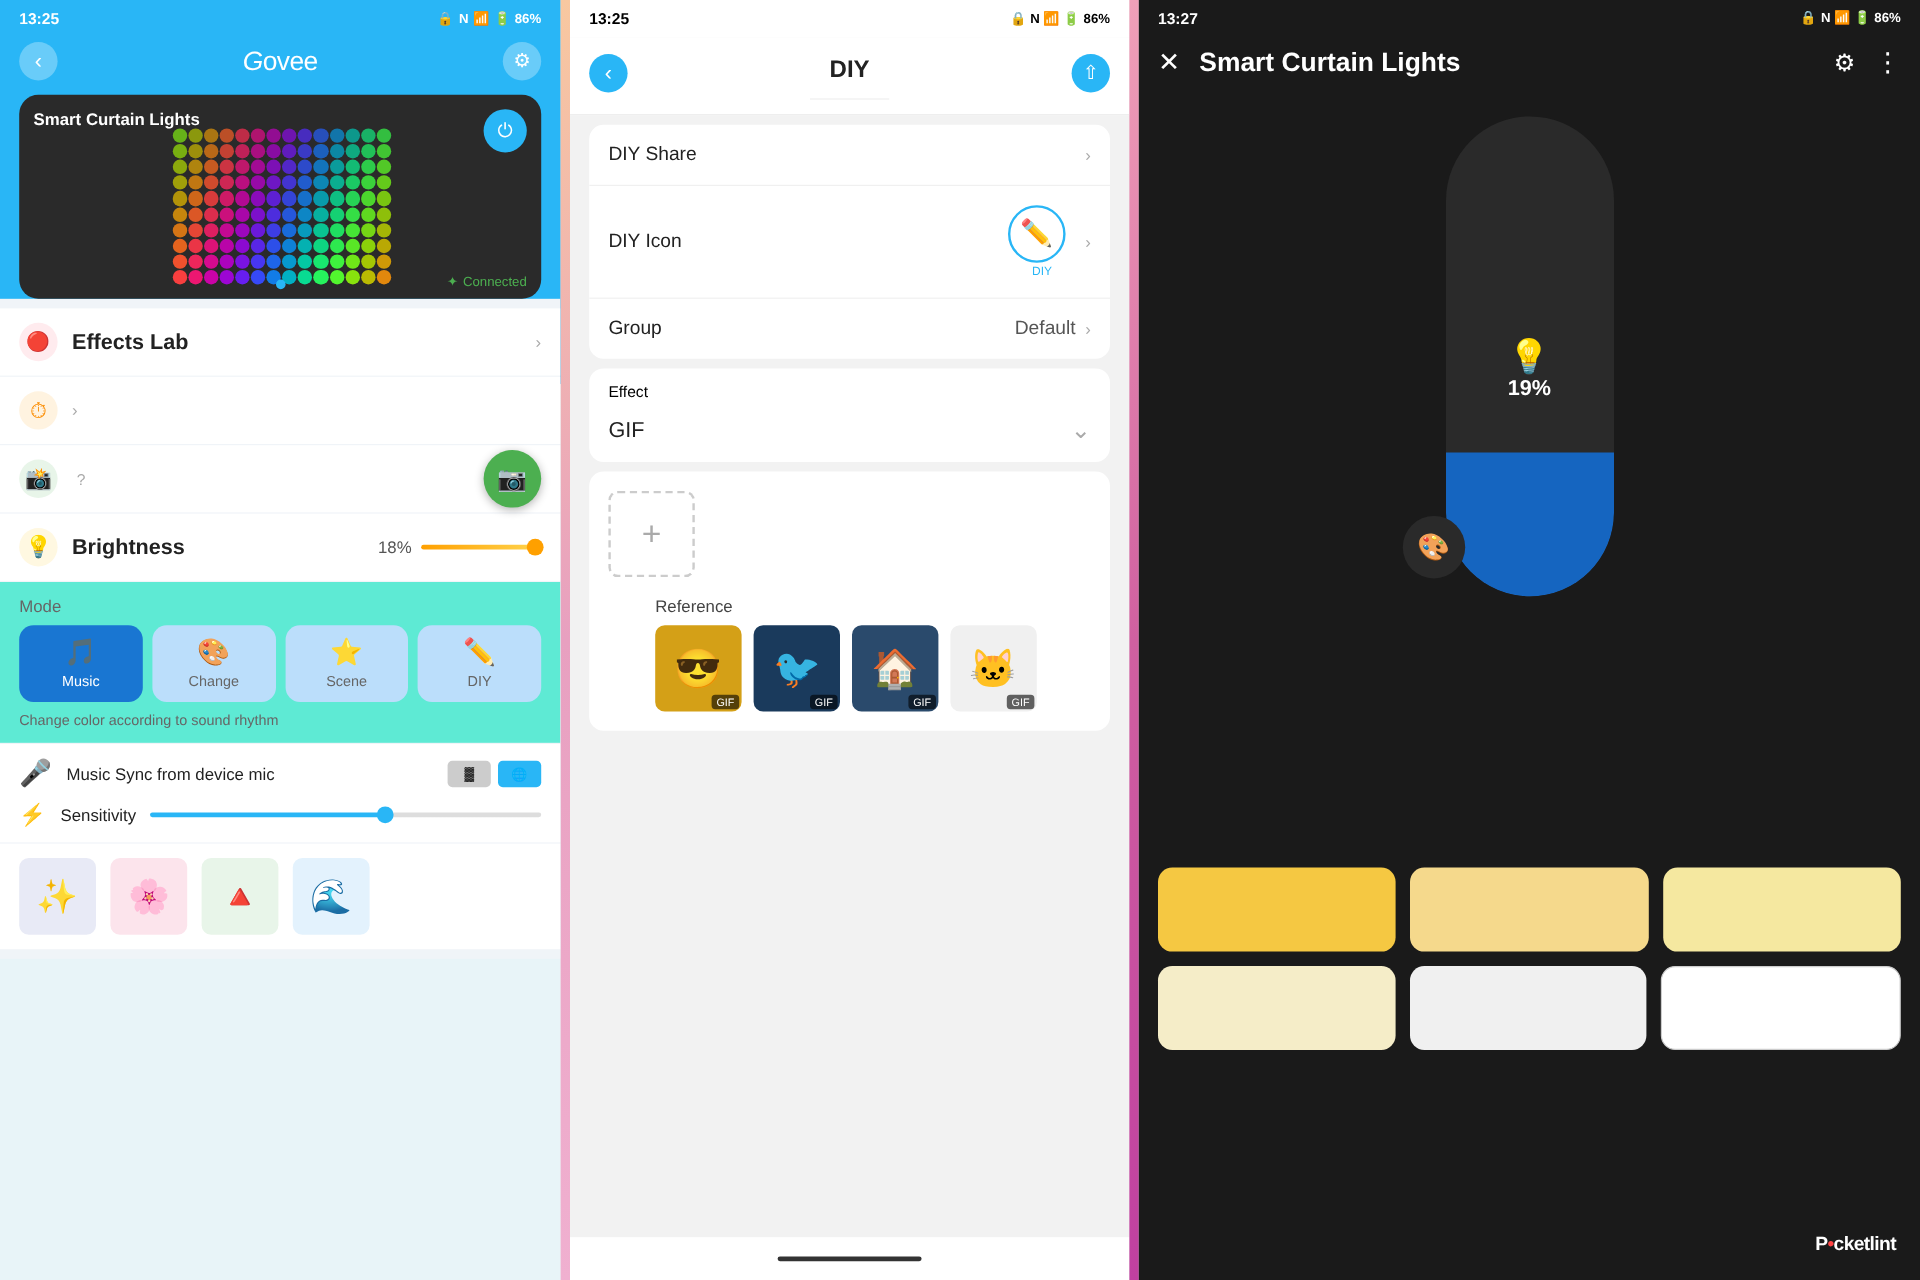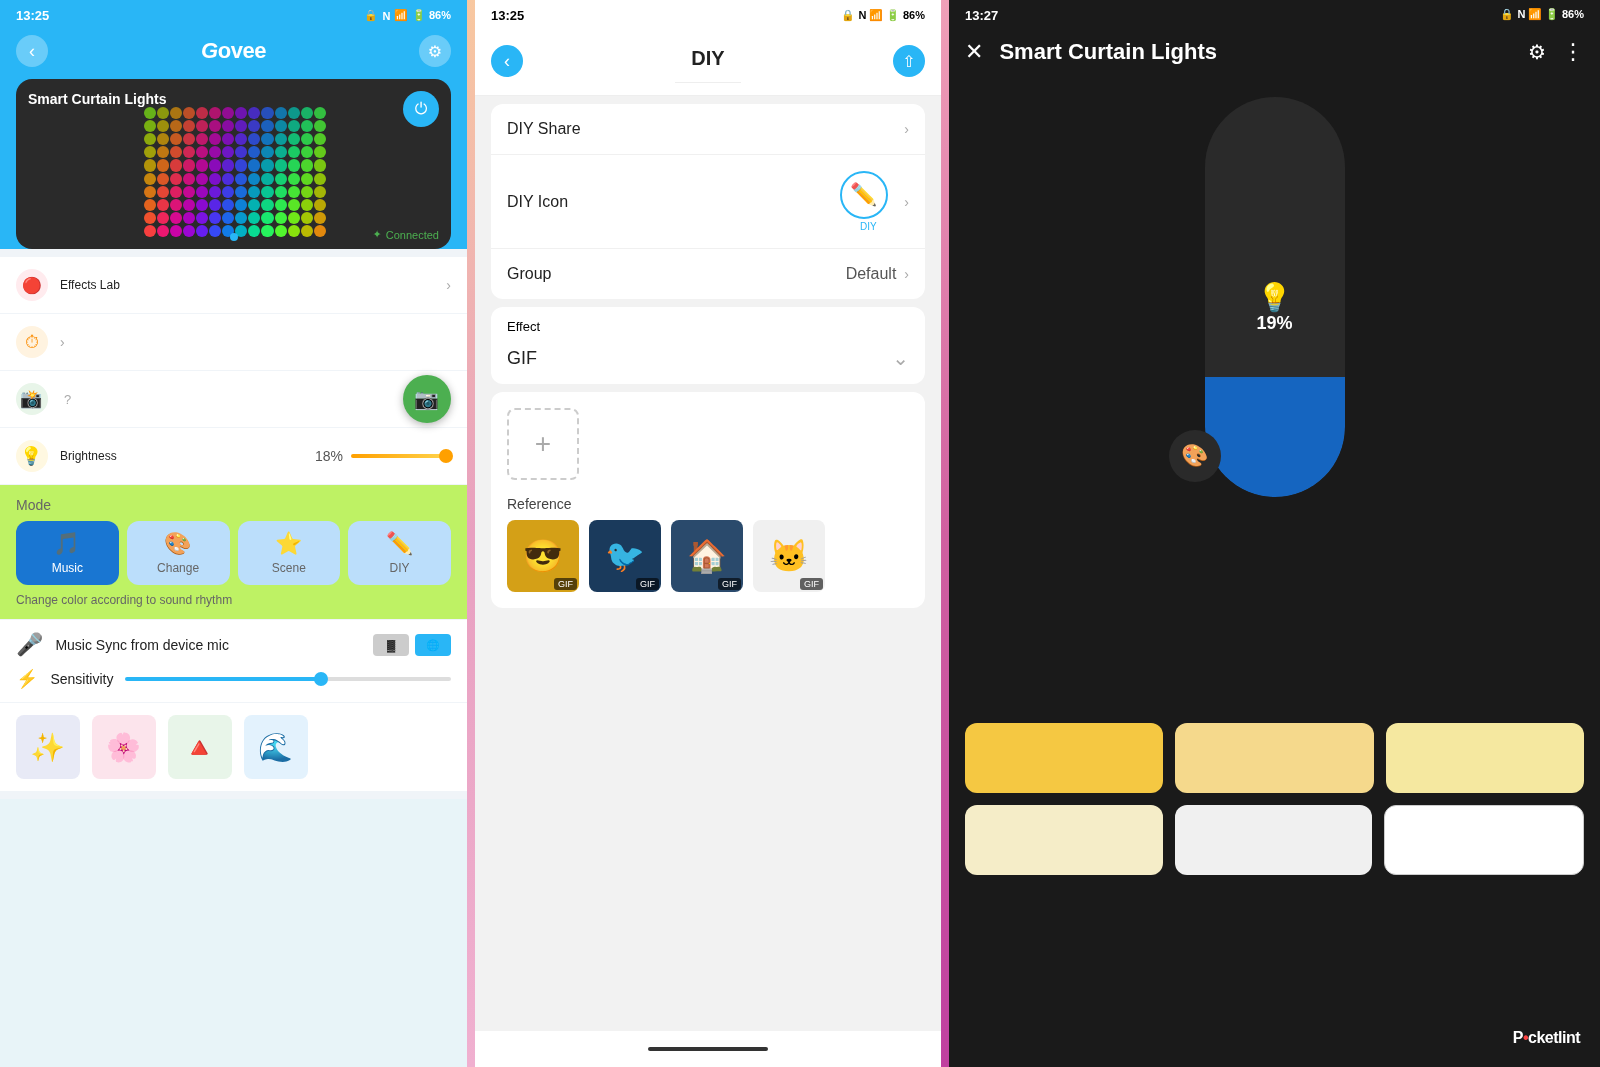--- a/index.html
+++ b/index.html
@@ -106,21 +106,21 @@
       margin-bottom: 1px;
     }
     .menu-item .icon-circle {
       width: 32px; height: 32px;
       border-radius: 50%;
       display: flex; align-items: center; justify-content: center;
       font-size: 16px;
       margin-right: 12px;
       flex-shrink: 0;
     }
-    .menu-item .label { flex: 1; font-size: 12px; color: #222; font-weight: 400; }
+    .menu-item .label { flex: 1; font-size: 18px; color: #222; font-weight: 700; }
     .menu-item .chevron { color: #aaa; font-size: 14px; }
     .menu-item .question { color: #aaa; font-size: 13px; margin-left: 4px; }
     .menu-item .value-row { display: flex; align-items: center; gap: 8px; }
     .brightness-slider {
       width: 100px;
       height: 4px;
       background: linear-gradient(to right, #ffa000, #ffd54f);
       border-radius: 2px;
       position: relative;
     }
@@ -137,21 +137,21 @@
       right: 16px;
       background: #4caf50;
       width: 48px; height: 48px;
       border-radius: 50%;
       display: flex; align-items: center; justify-content: center;
       color: white; font-size: 20px;
       box-shadow: 0 2px 8px rgba(0,0,0,0.3);
     }
 
     .mode-section {
-      background: #bef264;
+      background: #5eead4;
       padding: 12px 16px;
       margin-top: 1px;
     }
     .mode-label { font-size: 14px; color: #666; margin-bottom: 8px; }
     .mode-tabs {
       display: flex;
       gap: 8px;
     }
     .mode-tab {
       flex: 1;
@@ -365,20 +365,21 @@
       width: 72px; height: 72px;
       border: 2px dashed #ccc;
       border-radius: 8px;
       display: flex; align-items: center; justify-content: center;
       font-size: 28px;
       color: #aaa;
       cursor: pointer;
     }
     .reference-section {
       margin-top: 16px;
+      margin-left: 39px;
     }
     .reference-label {
       font-size: 14px;
       color: #444;
       margin-bottom: 8px;
     }
     .reference-gifs {
       display: flex;
       gap: 10px;
     }
@@ -612,21 +613,21 @@
       <span>🔒</span>
       <span>N</span>
       <span>📶</span>
       <span>🔋 86%</span>
     </div>
   </div>
 
   <div class="p1-header">
     <div class="back-btn">‹</div>
     <div class="title">
-      <span style="color:white; font-size:22px; font-weight:700; letter-spacing:-0.5px;">
+      <span style="color:white; font-size:22px; font-weight:400; letter-spacing:-0.5px;">
         <span style="font-style:italic;">G</span>ovee
       </span>
     </div>
     <div class="settings-btn">⚙</div>
   </div>
 
   <div class="device-card">
     <div class="device-card-label">Smart Curtain Lights</div>
     <div class="power-btn">⏻</div>
 

